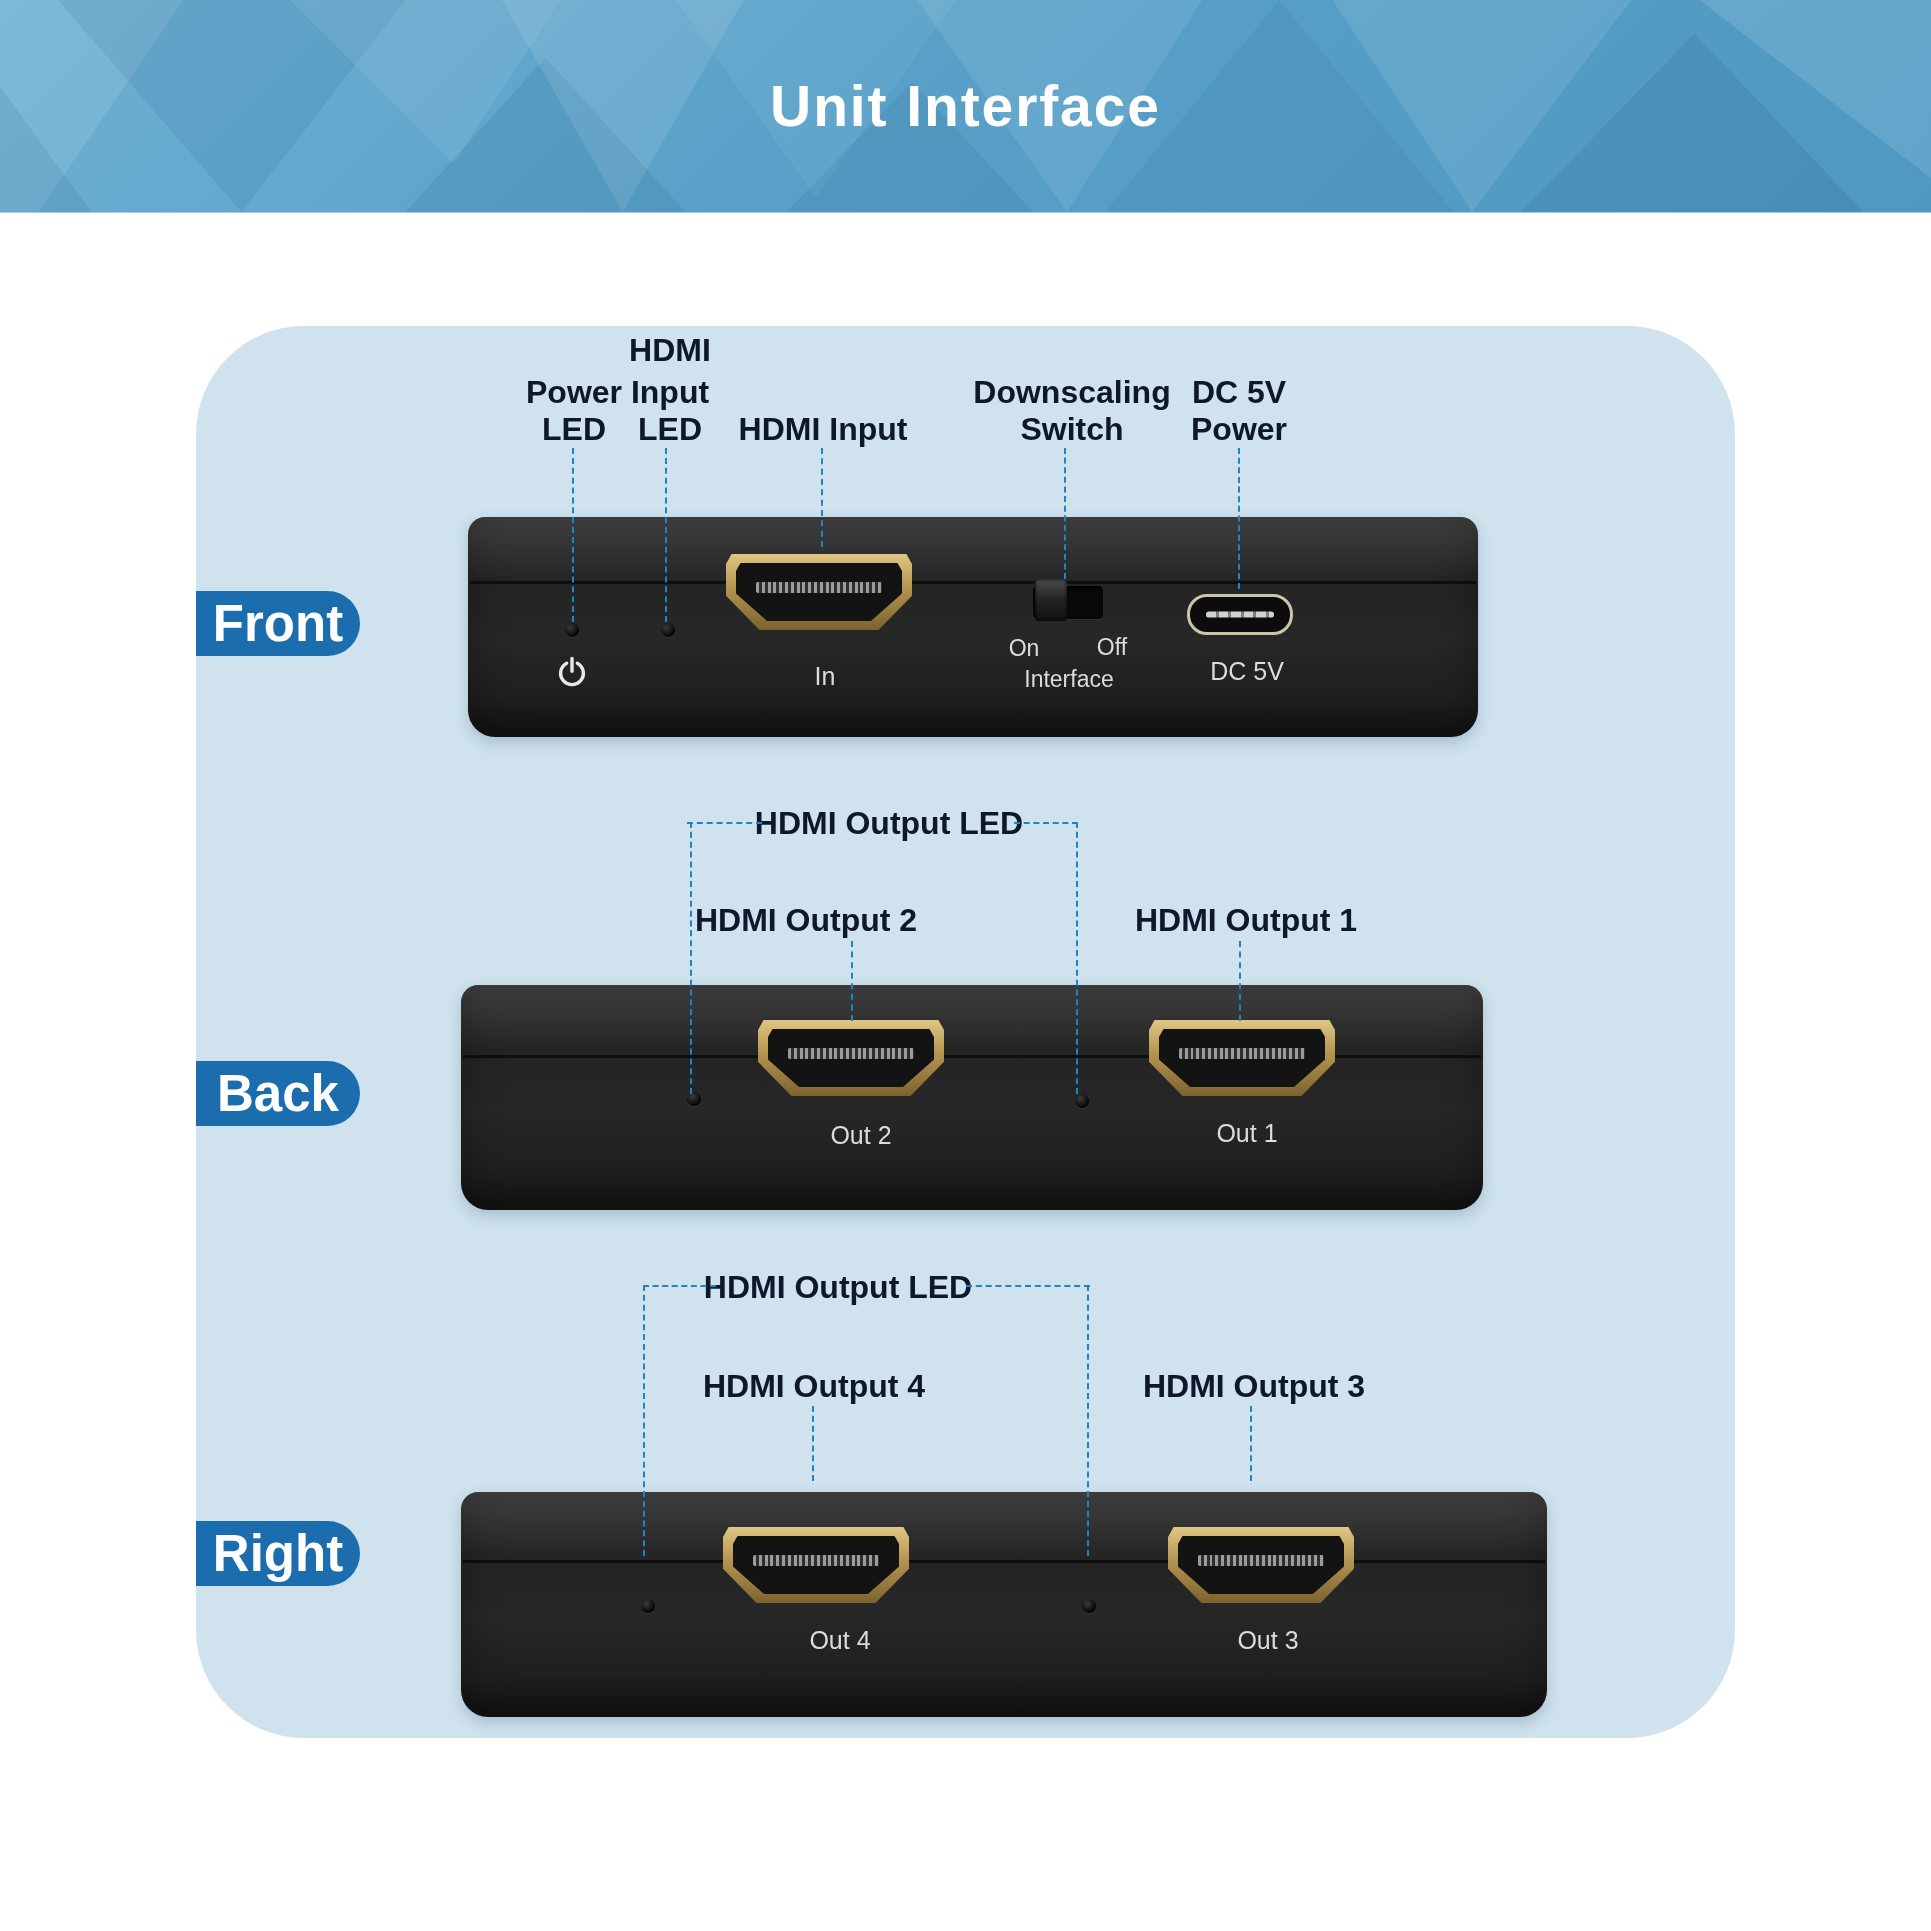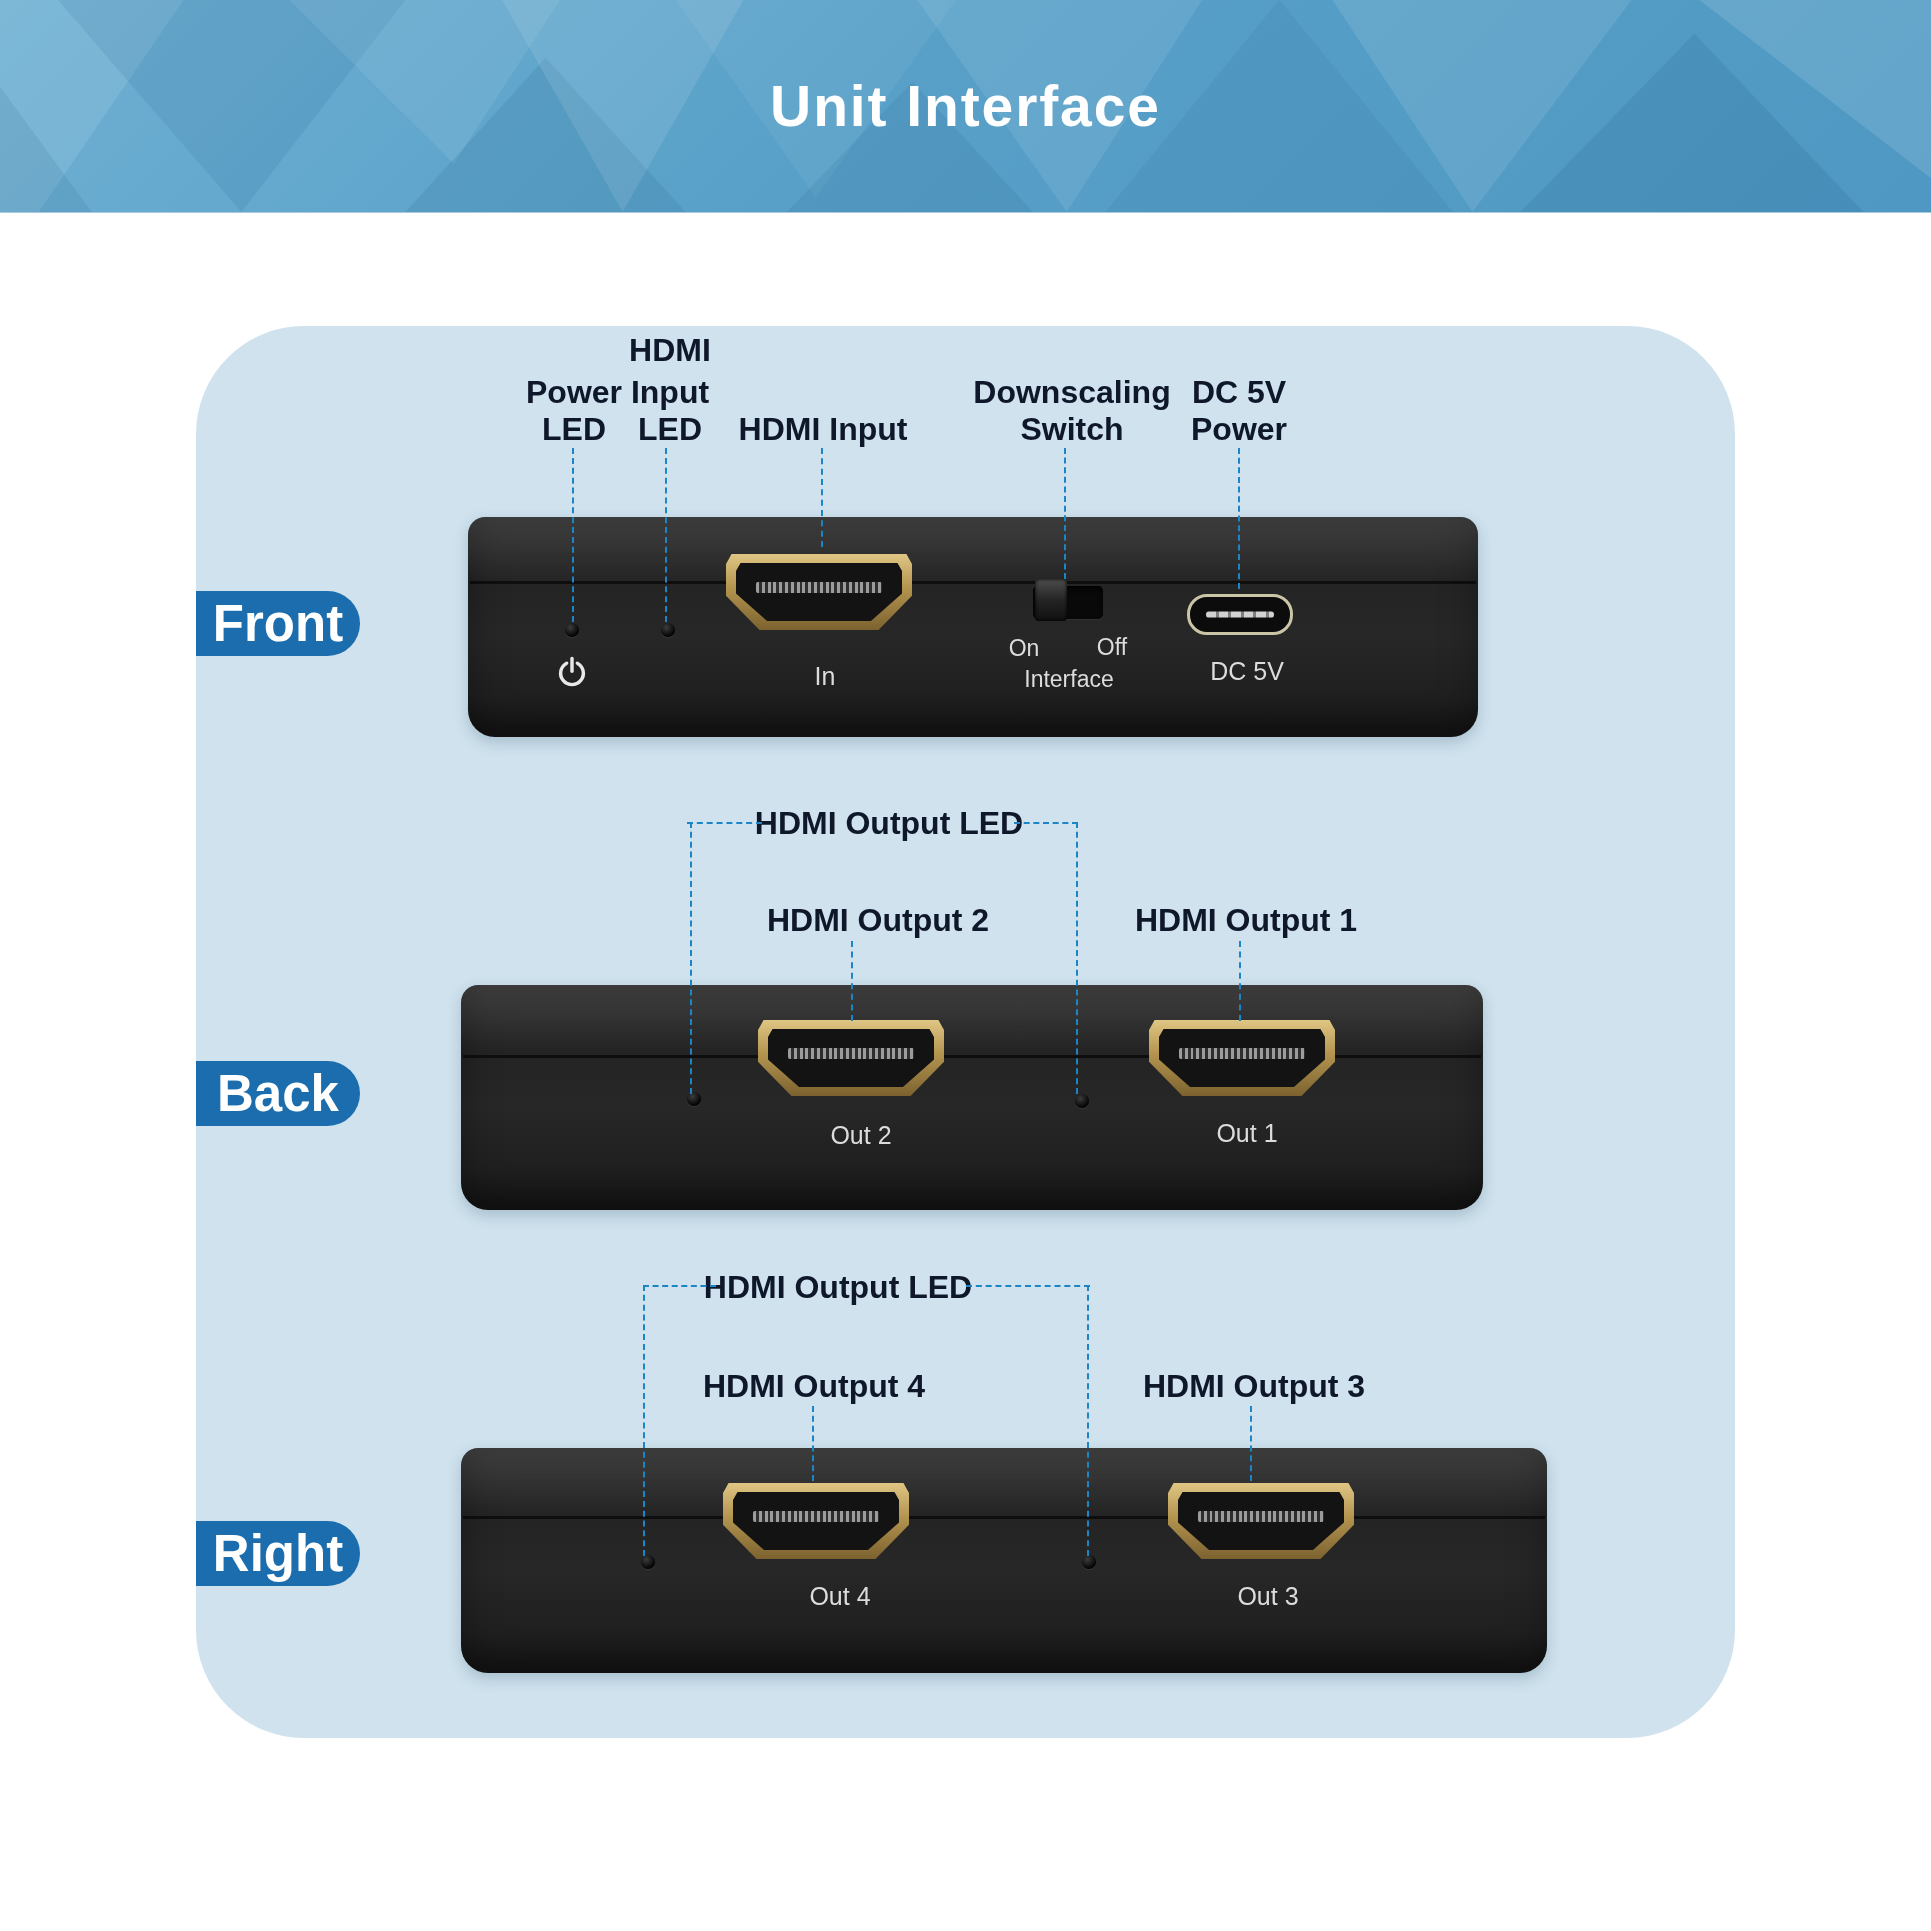--- a/index.html
+++ b/index.html
@@ -172,21 +172,21 @@
 
 <div class="pill" style="top:1061px">
   <span>Back</span>
 </div>
 
 <div class="lbl" style="left:889px;top:804px">HDMI Output LED</div>
 <div class="dh" style="left:687px;top:822px;width:75px"></div>
 <div class="dh" style="left:1014px;top:822px;width:64px"></div>
 <div class="dv" style="left:690px;top:822px;height:272px"></div>
 <div class="dv" style="left:1076px;top:822px;height:272px"></div>
-<div class="lbl" style="left:878px;top:901px">HDMI Output 2</div>
+<div class="lbl" style="left:806px;top:901px">HDMI Output 2</div>
 <div class="dv" style="left:851px;top:941px;height:80px"></div>
 <div class="lbl" style="left:1246px;top:901px">HDMI Output 1</div>
 <div class="dv" style="left:1239px;top:941px;height:80px"></div>
 
 <div class="device" style="left:461px;top:985px;width:1022px;height:225px">
   <div class="seam" style="top:70px"></div>
   <div class="led" style="left:226px;top:107px"></div>
   <div class="hdmi" style="left:297px;top:35px">
     <div class="shell"></div>
     <div class="cavity"></div>
@@ -209,21 +209,21 @@
 <div class="lbl" style="left:838px;top:1268px">HDMI Output LED</div>
 <div class="dh" style="left:643px;top:1285px;width:73px"></div>
 <div class="dh" style="left:966px;top:1285px;width:124px"></div>
 <div class="dv" style="left:643px;top:1285px;height:271px"></div>
 <div class="dv" style="left:1087px;top:1285px;height:271px"></div>
 <div class="lbl" style="left:814px;top:1367px">HDMI Output 4</div>
 <div class="dv" style="left:812px;top:1406px;height:75px"></div>
 <div class="lbl" style="left:1254px;top:1367px">HDMI Output 3</div>
 <div class="dv" style="left:1250px;top:1406px;height:75px"></div>
 
-<div class="device" style="left:461px;top:1448px;width:1086px;height:225px">
+<div class="device" style="left:461px;top:1492px;width:1086px;height:225px">
   <div class="seam" style="top:68px"></div>
   <div class="led" style="left:180px;top:107px"></div>
   <div class="hdmi" style="left:262px;top:35px">
     <div class="shell"></div>
     <div class="cavity"></div>
     <div class="pins"></div>
   </div>
   <div class="dtx" style="left:379px;top:148px">Out 4</div>
   <div class="led" style="left:621px;top:107px"></div>
   <div class="hdmi" style="left:707px;top:35px">

